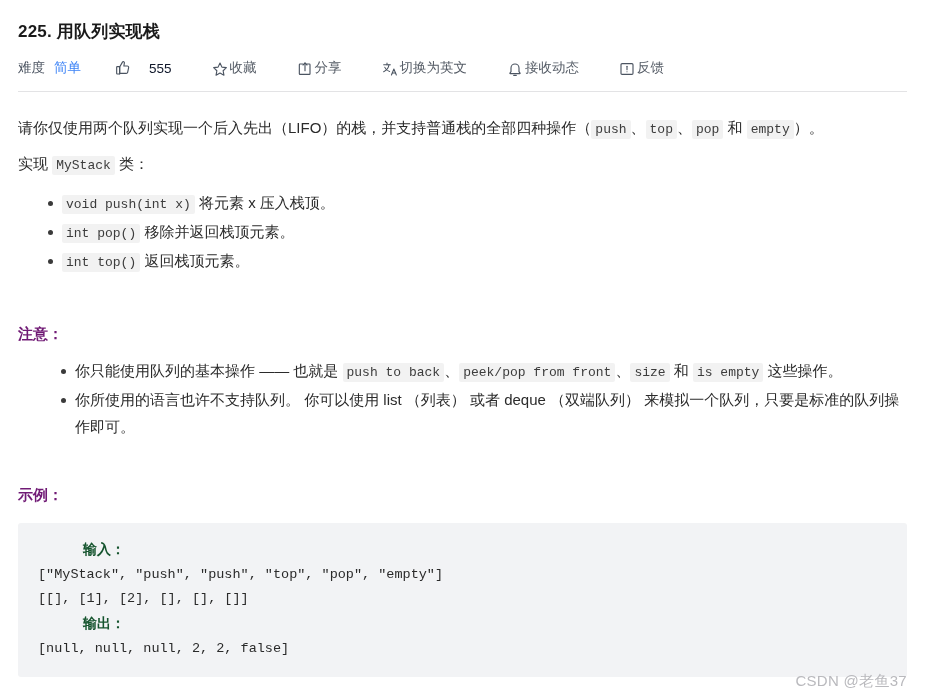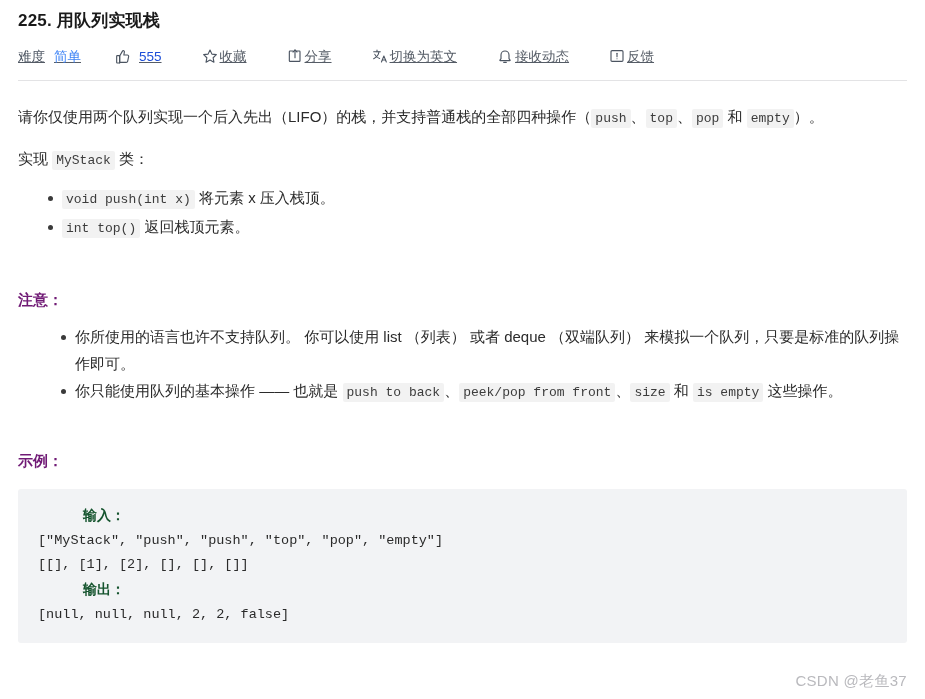--- a/index.html
+++ b/index.html
@@ -19,78 +19,77 @@
     position: relative;
     width: 925px;
     height: 699px;
     box-sizing: border-box;
     padding: 0 18px;
   }
 
   
   .title {
     margin: 0;
-    padding-top: 8px;
+    padding-top: 19px;
     font-size: 17px;
     font-weight: 700;
     letter-spacing: .2px;
     color: #1a1a1a;
     line-height: 26px;
   }
   .title .num { font-weight: 700; }
 
   .meta-bar {
     display: flex;
     align-items: center;
     margin-top: 11px;
     height: 24px;
     font-size: 13.5px;
     color: #555c66;
   }
   .meta-item {
     display: flex;
-    align-items: flex-start;
+    align-items: flex-end;
     white-space: nowrap;
-    text-decoration: underline;
   }
   .meta-item .lbl { margin-left: 2px; }
   .difficulty-label { color: #4b5461; }
   .difficulty-value {
     color: #3b82f6;
     margin-left: 9px;
   }
   .gap-1 { width: 34px; }
   .gap-2 { width: 40px; }
 
   .ico {
     display: inline-flex;
     align-items: center;
     justify-content: center;
     width: 16px;
     height: 16px;
     color: #4b5461;
   }
   .ico svg { display:block; }
-  .count { margin-left: 8px; color: #1d4ed8; }
+  .count { margin-left: 18px; color: #0f172a; }
 
   .divider {
     margin-top: 11px;
     border: 0;
     border-top: 1px solid #e3e3e5;
     height: 0;
   }
 
   
   .content {
     padding-top: 13px;
     font-size: 15px;
     line-height: 30px;
     color: #2b2b2b;
   }
-  .para { margin: 0 0 10px 0; }
+  .para { margin: 0 0 4px 0; }
   .para2 { margin: 4px 0 0 0; }
 
   code.inline {
     font-family: "Liberation Mono", "DejaVu Sans Mono", monospace;
     font-size: 13px;
     background: #f2f2f2;
     color: #3c3c3c;
     padding: 2px 4px;
     border-radius: 2px;
     white-space: nowrap;
@@ -266,28 +265,29 @@
   <hr class="divider">
 
   <div class="content">
 
     <p class="para"><span>请你仅使用两个队列实现一个后入先出（LIFO）的栈，并支持普通栈的全部四种操作（</span><code class="inline">push</code><span>、</span><code class="inline">top</code><span>、</span><code class="inline">pop</code><span> 和 </span><code class="inline">empty</code><span>）。</span></p>
 
     <p class="para2"><span>实现 </span><code class="inline">MyStack</code><span> 类：</span></p>
 
     <ul class="api-list">
       <li><code class="inline">void push(int x)</code><span> 将元素 x 压入栈顶。</span></li>
+      <li><code class="inline">int pop()</code><span> 移除并返回栈顶元素。</span></li>
       <li><code class="inline">int top()</code><span> 返回栈顶元素。</span></li>
     </ul>
 
     <h2 class="section-head">注意：</h2>
 
     <ul class="note-list">
+      <li><span>你只能使用队列的基本操作 —— 也就是 </span><code class="inline">push to back</code><span>、</span><code class="inline">peek/pop from front</code><span>、</span><code class="inline">size</code><span> 和 </span><code class="inline">is empty</code><span> 这些操作。</span></li>
       <li>你所使用的语言也许不支持队列。 你可以使用 list （列表） 或者 deque （双端队列） 来模拟一个队列，只要是标准的队列操作即可。</li>
-      <li><span>你只能使用队列的基本操作 —— 也就是 </span><code class="inline">push to back</code><span>、</span><code class="inline">peek/pop from front</code><span>、</span><code class="inline">size</code><span> 和 </span><code class="inline">is empty</code><span> 这些操作。</span></li>
     </ul>
 
     <h2 class="section-head ex">示例：</h2>
 
     <div class="codeblock"><span class="kw">输入：</span>
 <span>["MyStack", "push", "push", "top", "pop", "empty"]</span>
 <span>[[], [1], [2], [], [], []]</span>
 <span class="kw">输出：</span>
 <span>[null, null, null, 2, 2, false]</span></div>
 

